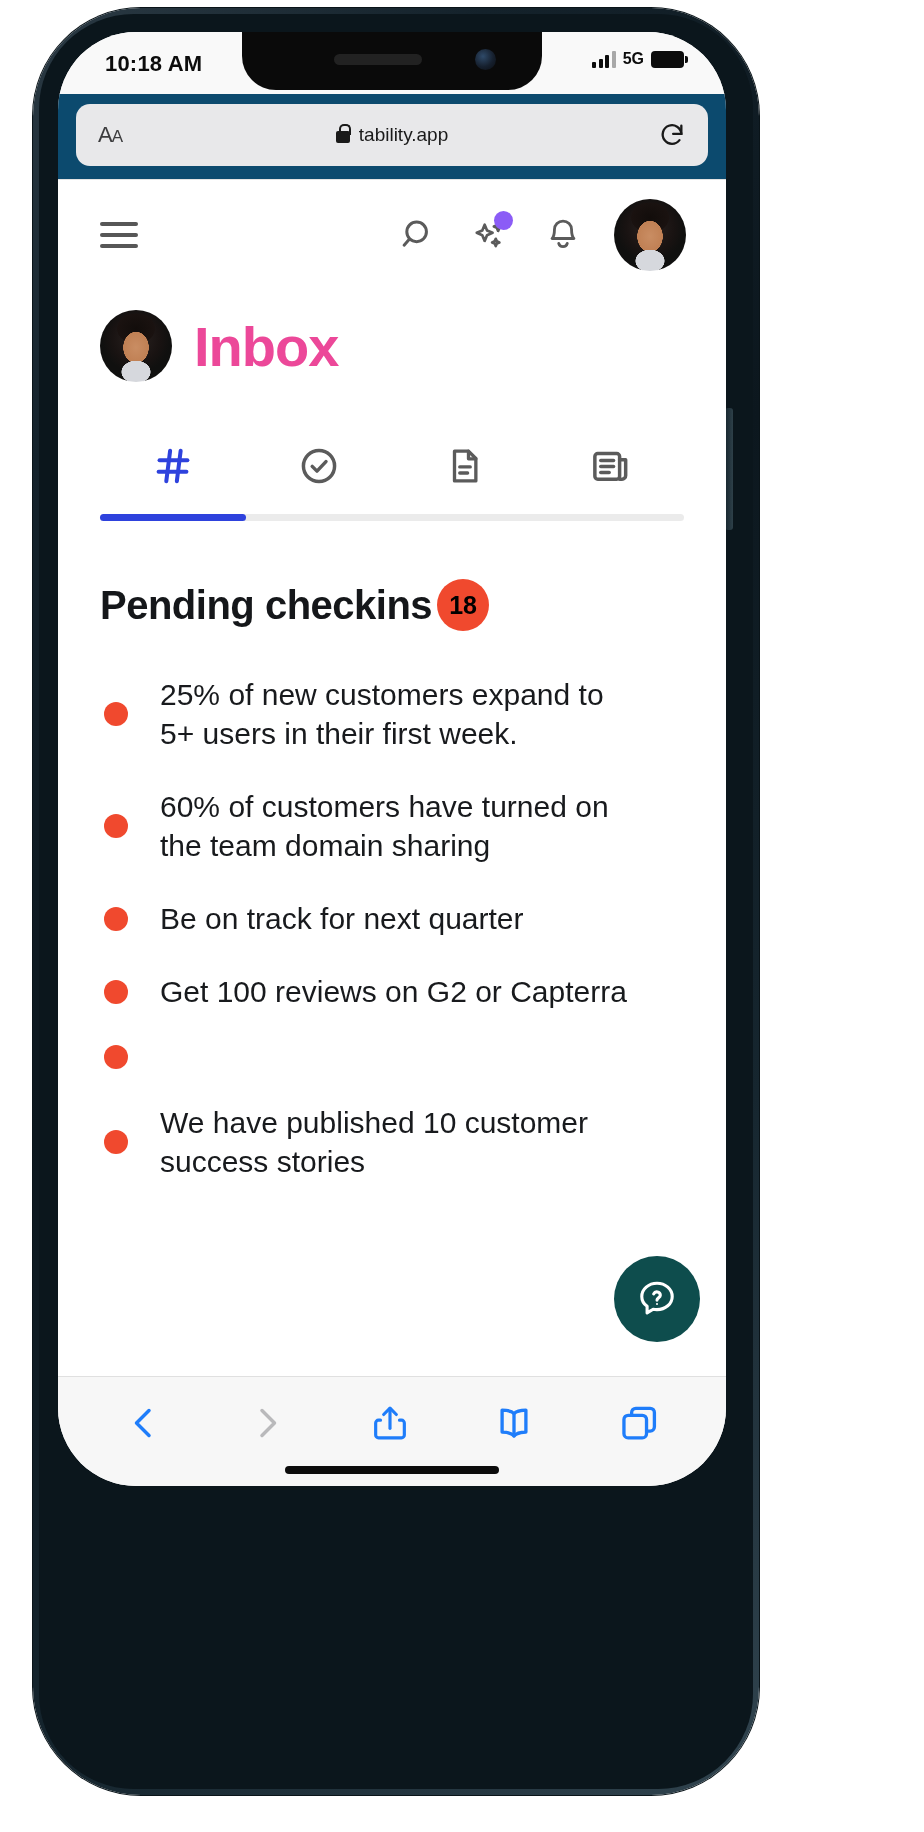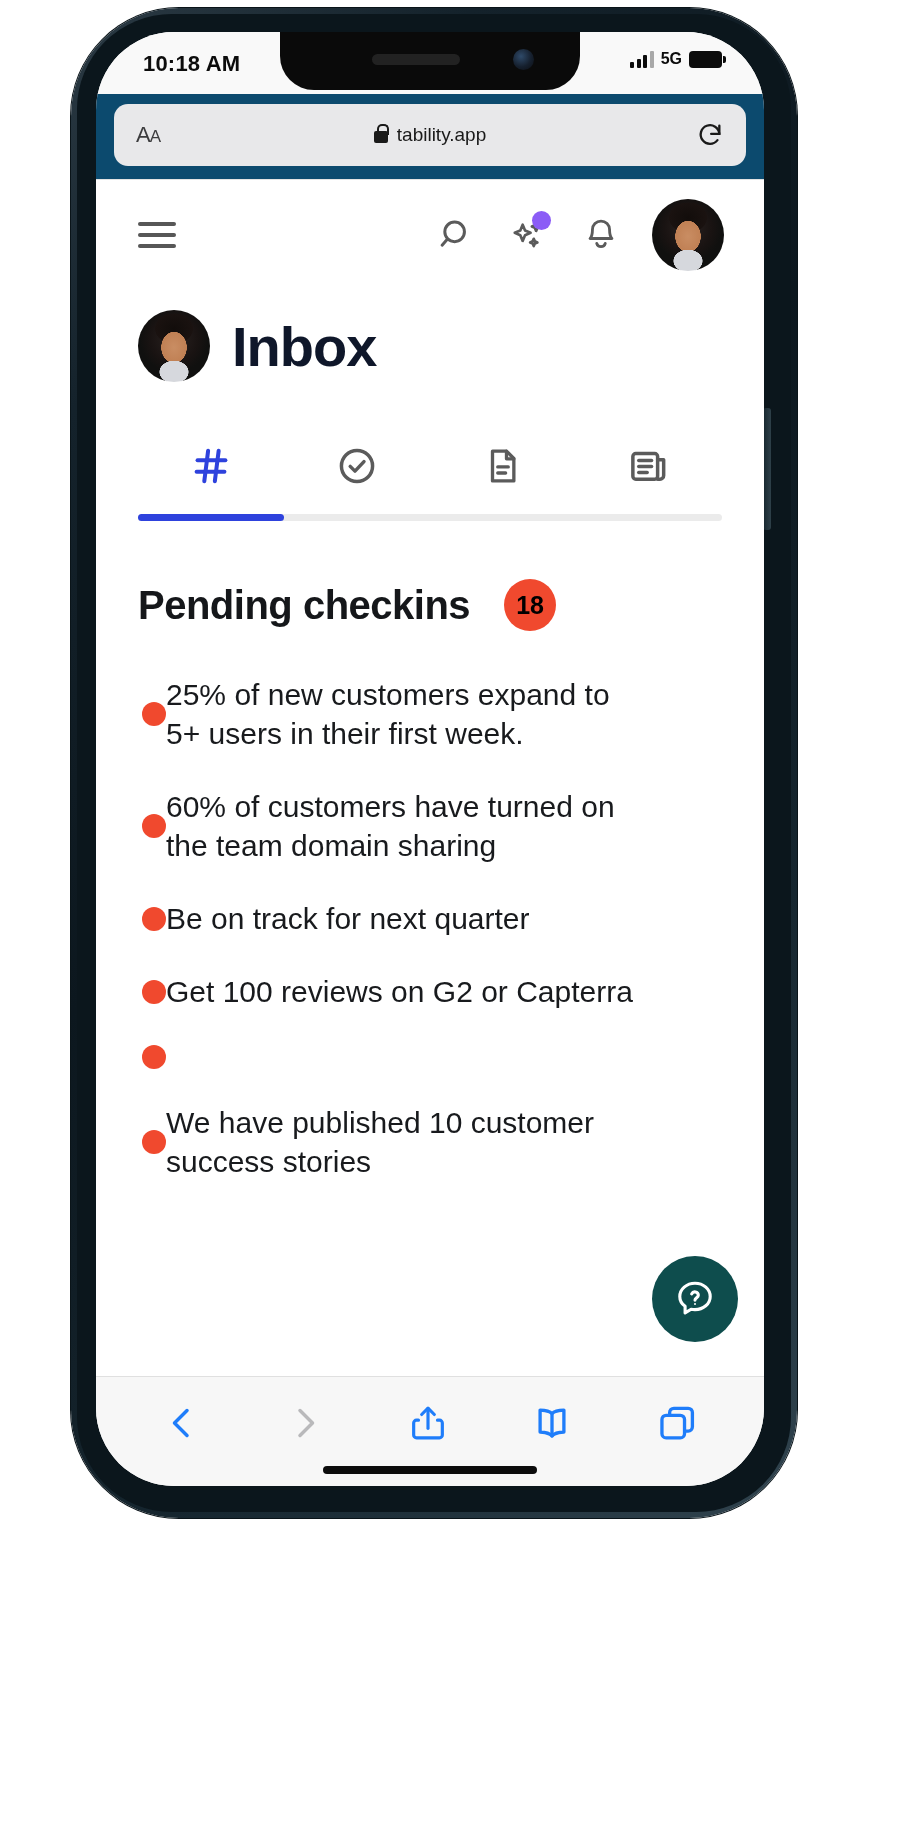--- a/index.html
+++ b/index.html
@@ -8,25 +8,24 @@
     background: #ffffff;
     font-family: "Liberation Sans", sans-serif;
     overflow: hidden;
   }
 
   #stage { position: relative; width: 924px; height: 1832px; background:#fff; }
 
   
   .phone-outer {
     position: absolute; left: 33px; top: 8px;
-    width: 726px; height: 1510px;
+    width: 726px; height: 1787px;
     border-radius: 108px;
     background: linear-gradient(135deg,#2b3a44 0%,#14222b 18%,#0c171e 45%,#16262f 72%,#31444f 100%);
     box-shadow: 0 0 0 1px #0a1419;
-    margin-left: 38px;
   }
   .phone-rim {
     position: absolute; left: 8px; top: 8px; right: 8px; bottom: 8px;
     border-radius: 100px;
     background: linear-gradient(160deg,#4a5f6b 0%,#1b2c35 30%,#0e1b22 60%,#3d525e 100%);
   }
   .phone-rim2 {
     position: absolute; left: 6px; top: 6px; right: 6px; bottom: 6px;
     border-radius: 95px;
     background: #0b161c;
@@ -138,43 +137,43 @@
       radial-gradient(ellipse 34px 34px at 50% 40%, #2a2220 0%, #191312 70%, #10100f 100%);
     background-color: #241c1a;
     overflow:hidden; flex: none;
   }
   .avatar.small {
     width: 72px; height: 72px;
   }
 
   
   .page-head { display:flex; align-items:center; gap: 22px; padding: 20px 0 0 42px; }
-  .page-title { font-size: 56px; font-weight: 700; color: #0f172a; letter-spacing: -1px; }
+  .page-title { font-size: 56px; font-weight: 700; color: #ec4899; letter-spacing: -1px; }
 
   
   .tabs { display:flex; margin-top: 48px; padding: 0 42px; }
   .tab { flex: 1; display:flex; align-items:center; justify-content:center; height: 72px; }
   .tabbar-track {
     margin: 12px 42px 0 42px; height: 7px; background:#ebebeb; border-radius: 4px; position:relative;
   }
   .tabbar-ind { position:absolute; left:0; top:0; height:7px; width: 25%; background:#2e42dd; border-radius: 4px; }
 
   
-  .section-head { display:flex; align-items:center; gap: 34px; padding: 58px 16px 0 42px; }
+  .section-head { display:flex; align-items:center; gap: 5px; padding: 58px 16px 0 42px; }
   .section-title { font-size: 40px; font-weight: 700; color:#15171a; letter-spacing: -.5px; }
   .badge {
     min-width: 52px; height: 52px; padding: 0 12px; border-radius: 26px;
     background: #f0492e; color: #000000; font-size: 25px; font-weight: 600;
     display:flex; align-items:center; justify-content:center;
   }
 
   
   .checkins { margin-top: 44px; }
   .ci {
-    display: flex; align-items: center; 
+    display: flex; align-items: center; gap: 32px;
     padding: 0 46px 0 46px; margin-bottom: 34px;
   }
   .ci-dot { width: 24px; height: 24px; border-radius: 50%; background: #f0492e; flex: none; }
   .ci-text { font-size: 30px; line-height: 1.30; color: #181a1d; max-width: 470px; }
 
   
   .help-fab {
     position: absolute; right: 26px; bottom: 34px;
     width: 86px; height: 86px; border-radius: 50%;
     background: #0e4d4d;

